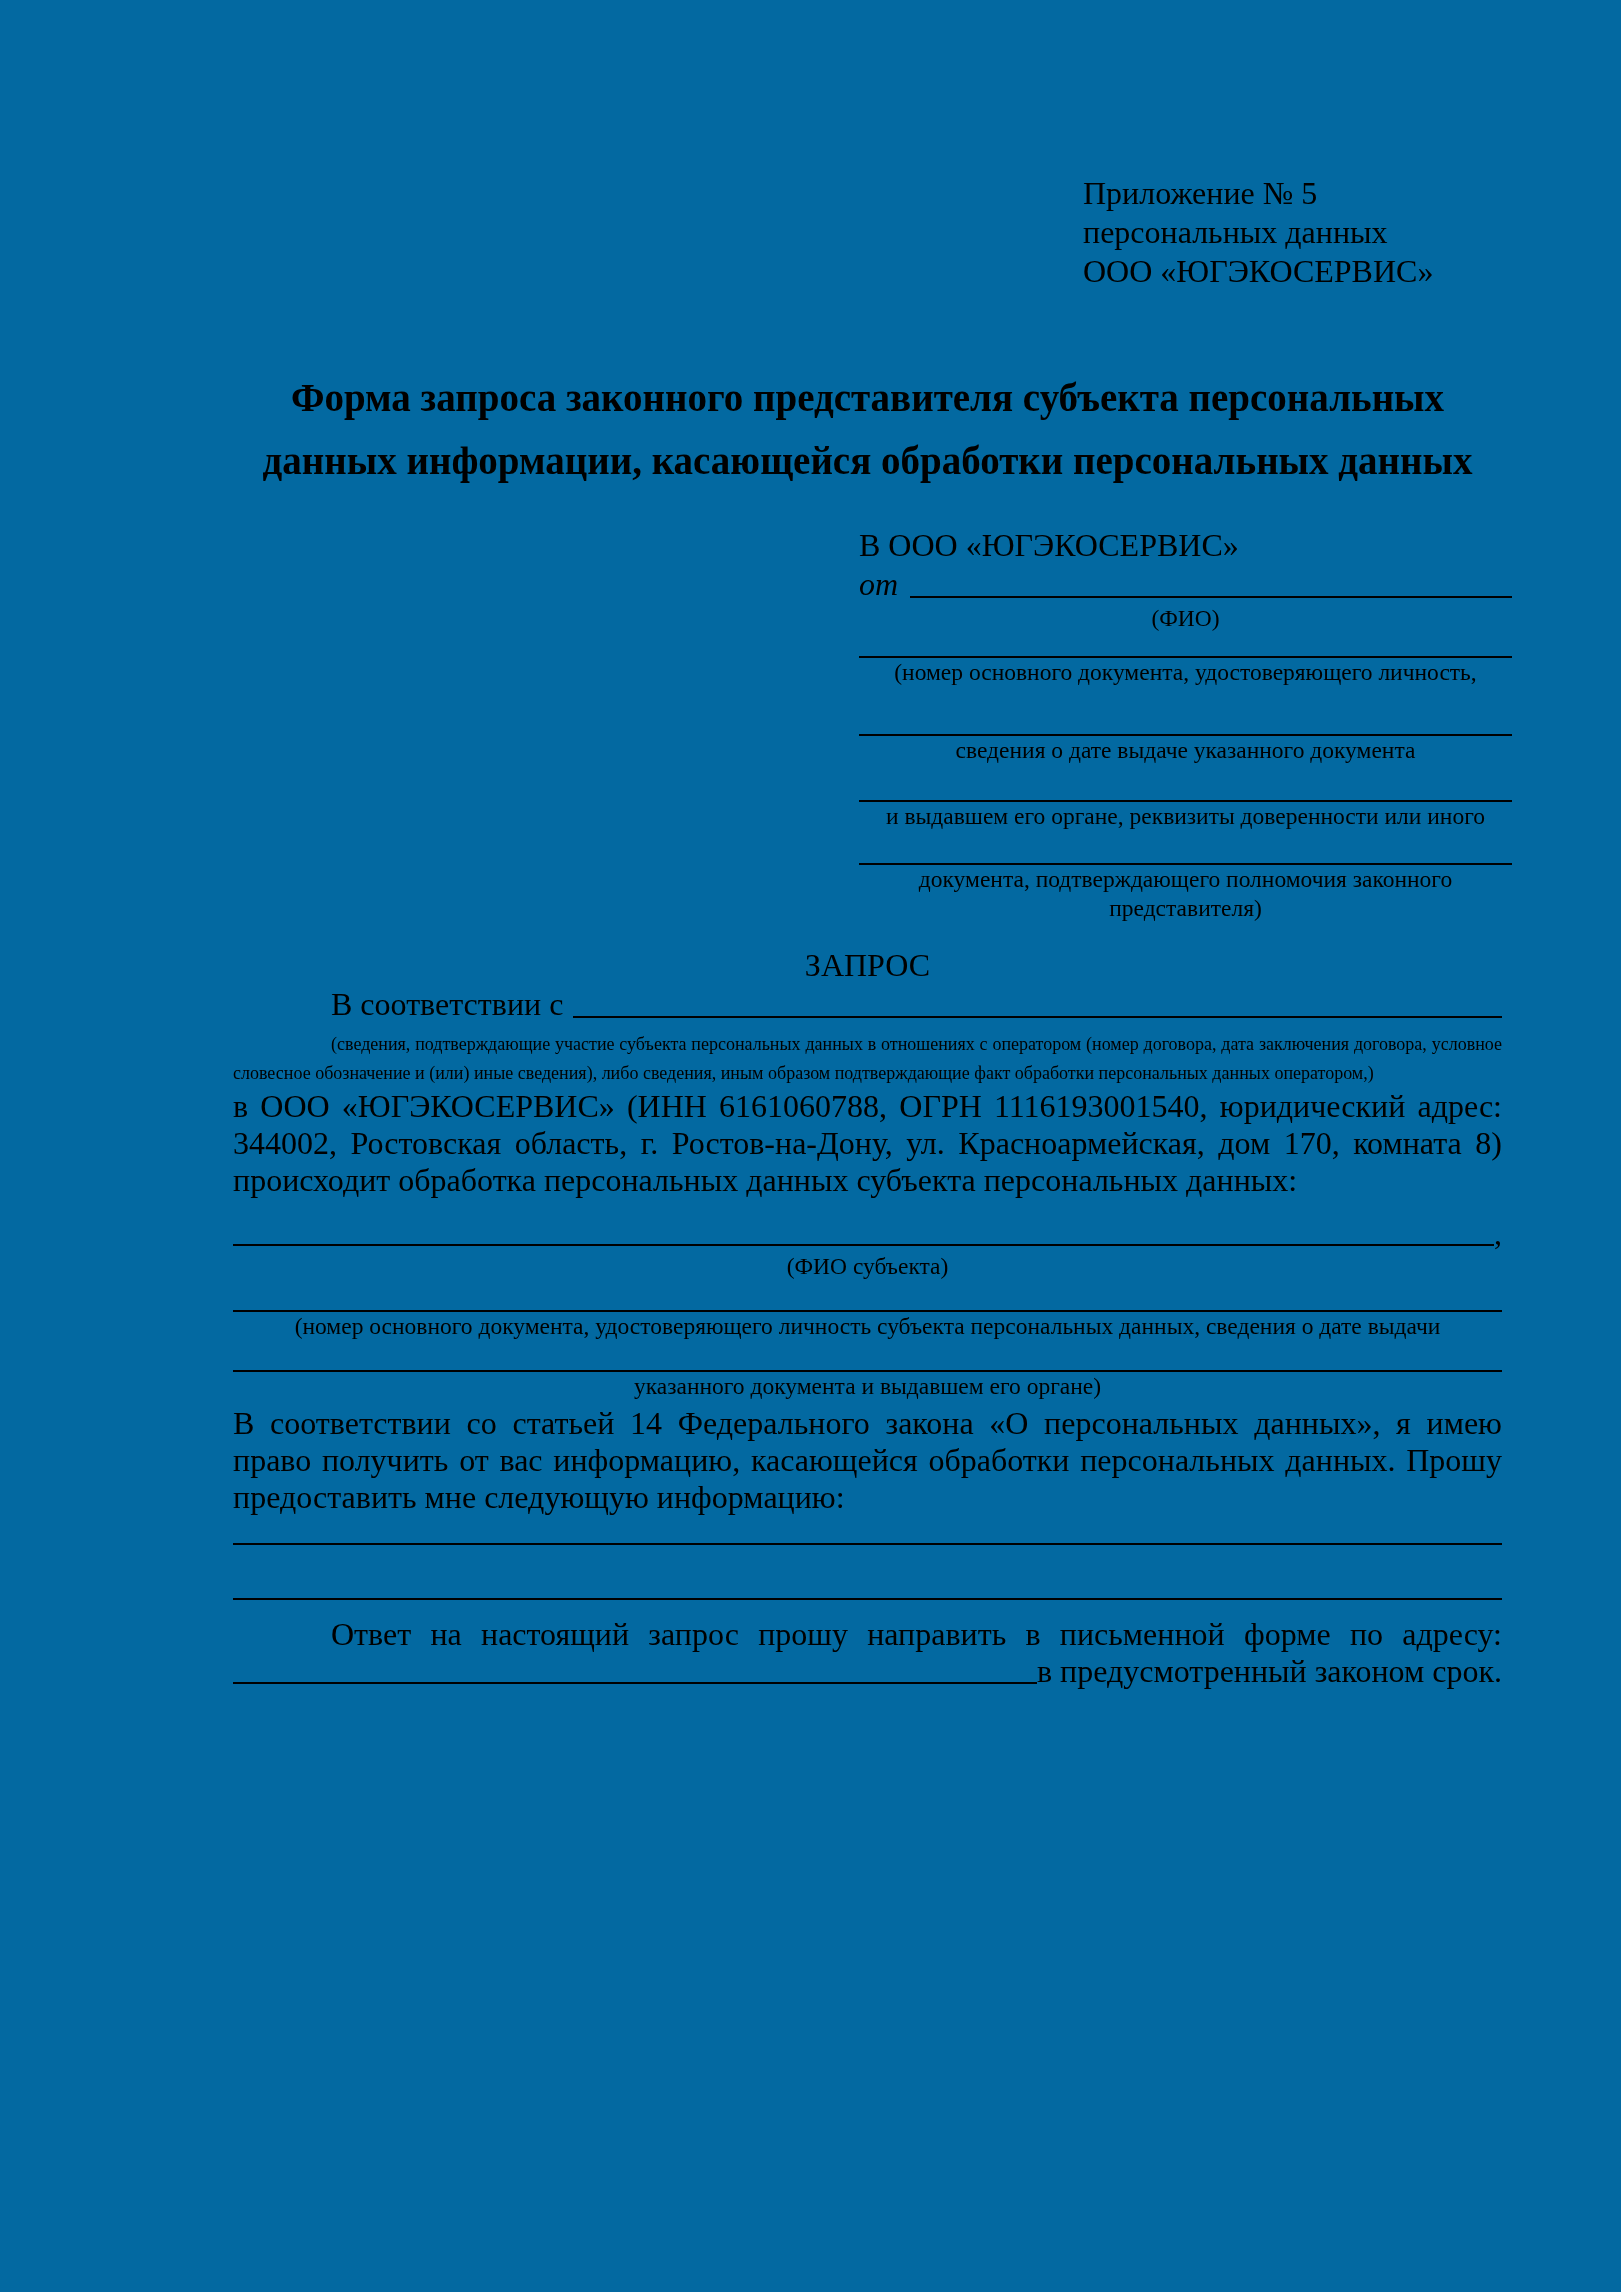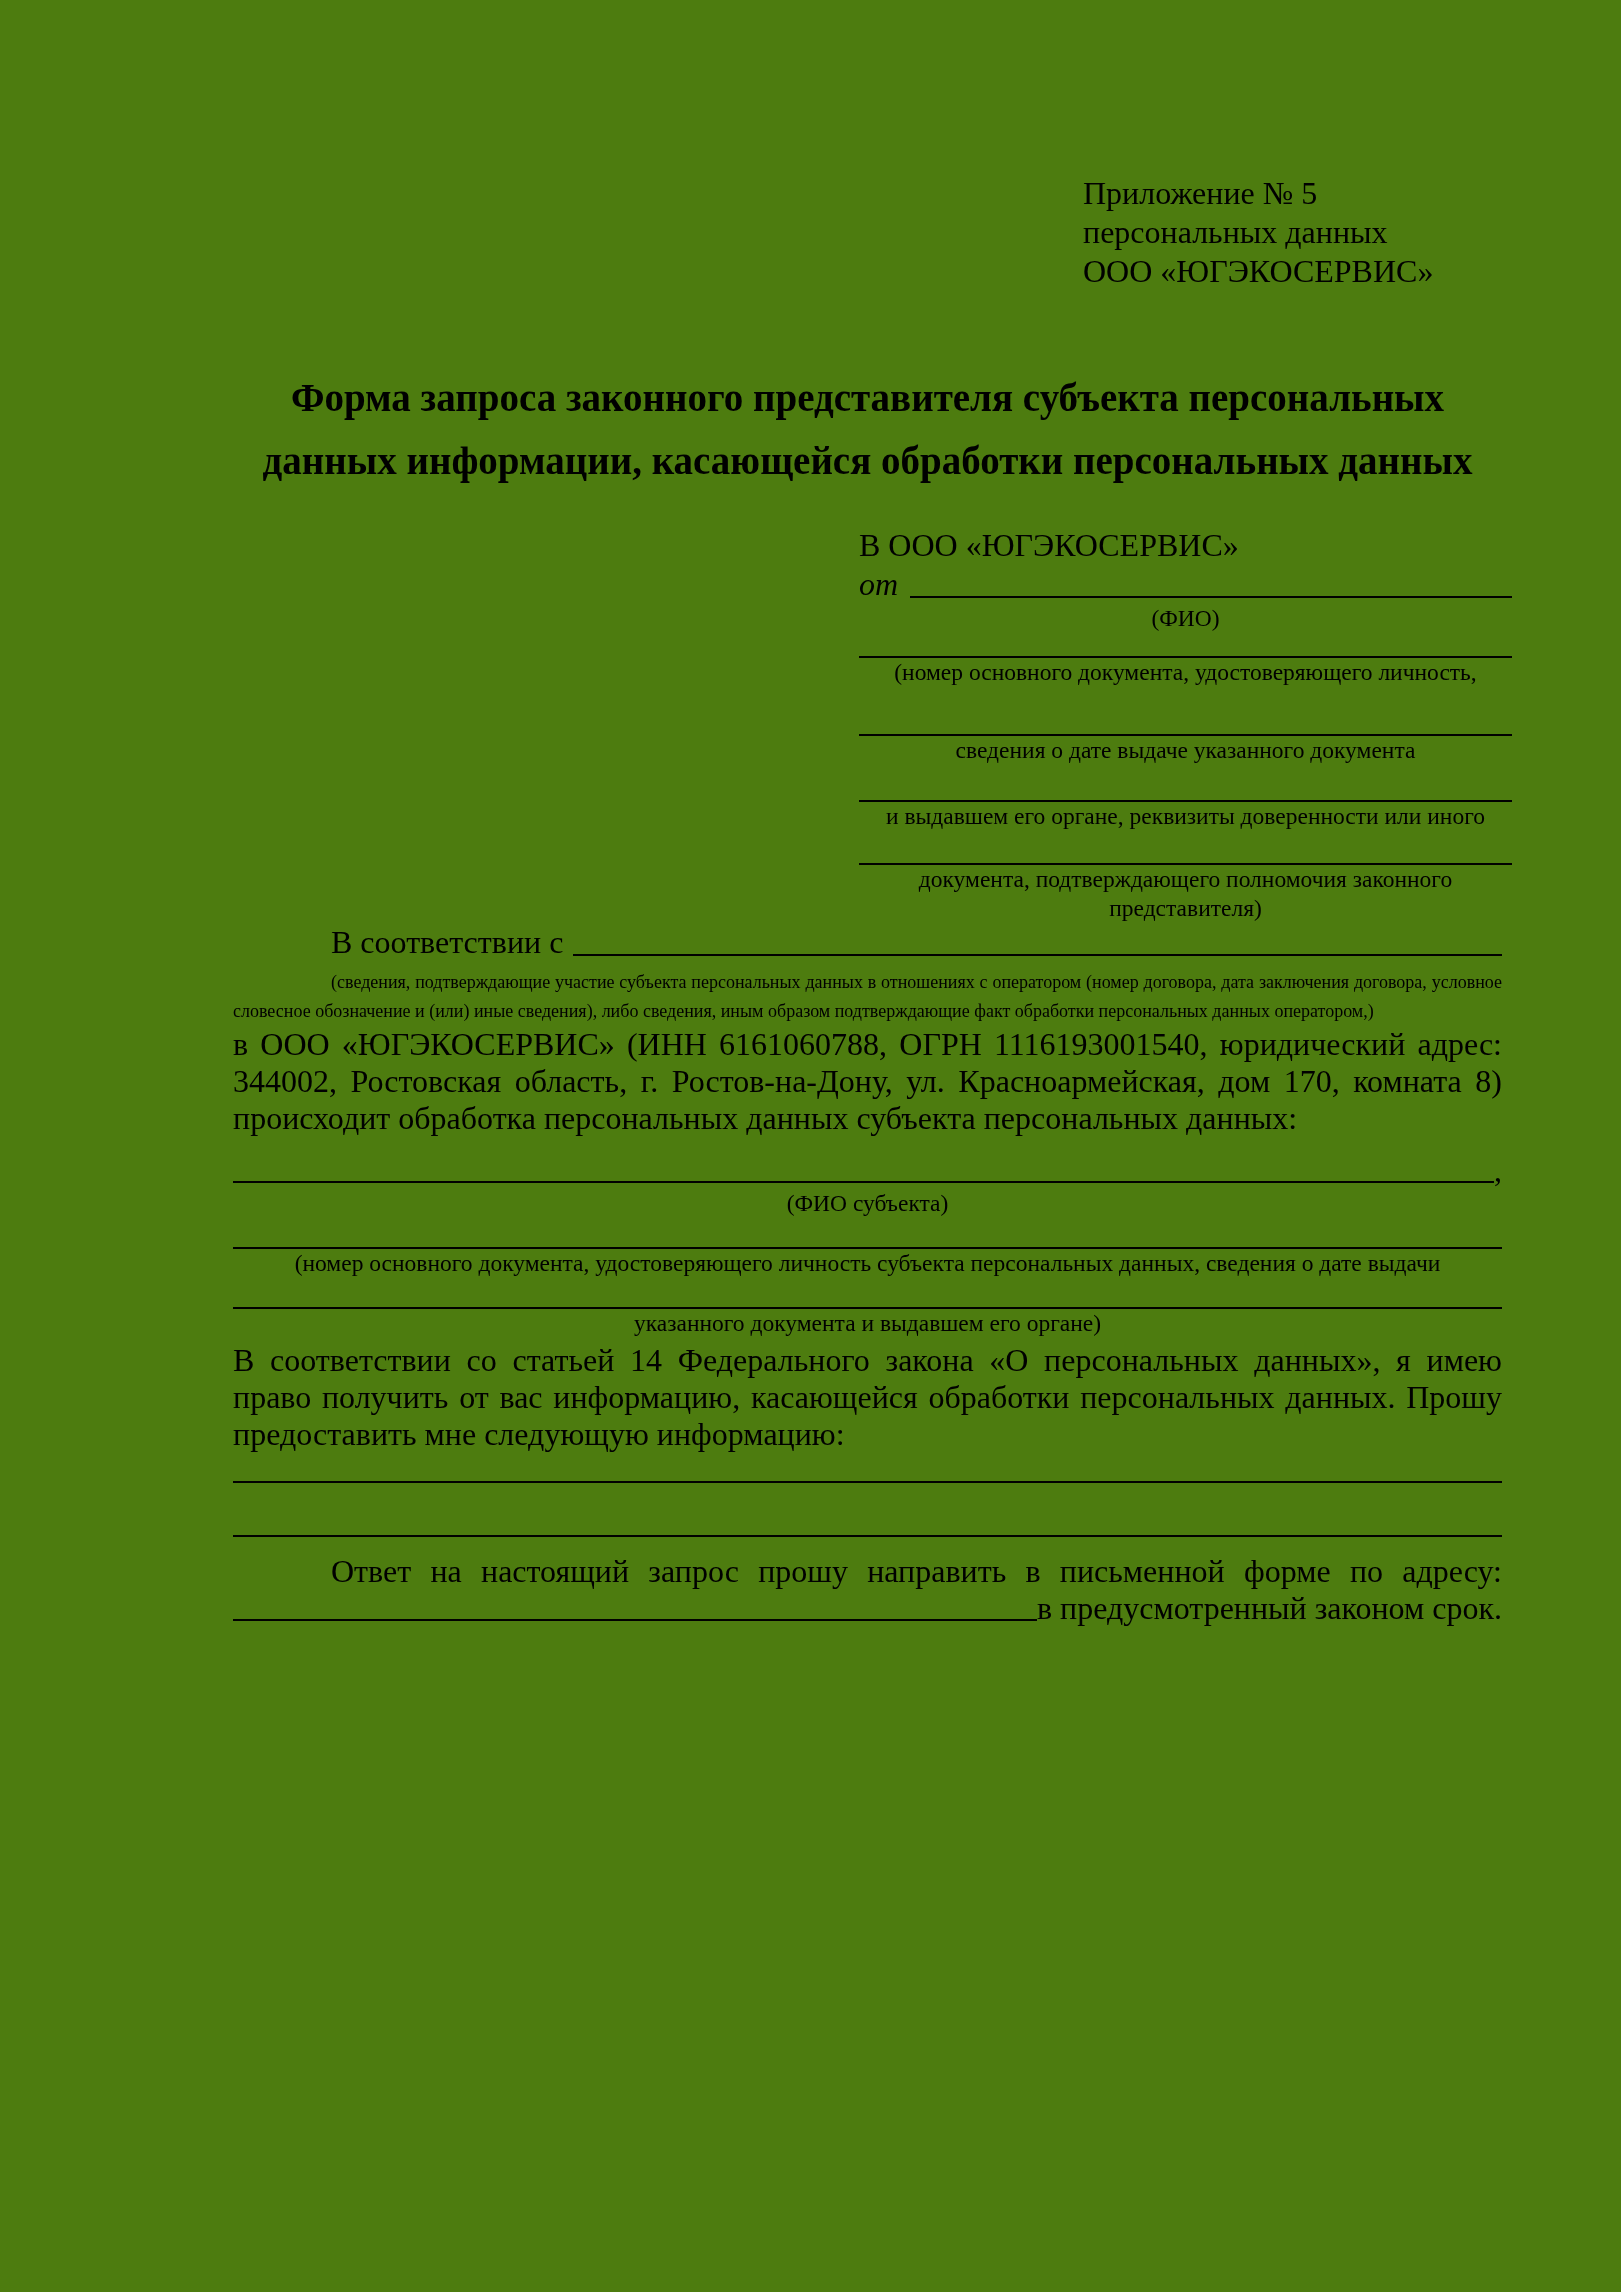--- a/index.html
+++ b/index.html
@@ -1,20 +1,20 @@
 <!DOCTYPE html>
 <html><head>
 <meta charset="utf-8">
 <style>
   html, body { margin: 0; padding: 0; background: #ffffff; }
   .page {
     position: relative;
     width: 1621px;
     height: 2293px;
-    background: #4d7c0f;
+    background: #0369a1;
     color: #000000;
     font-family: "Liberation Serif", "DejaVu Serif", serif;
     font-size: 32px;
     line-height: 37px;
     box-sizing: border-box;
     padding: 0 119px 0 233px;
     overflow: hidden;
   }
   
   .annex {
@@ -111,20 +111,21 @@
     <div class="rule" style="height:47px"></div>
     <div class="cap">сведения о дате выдаче указанного документа</div>
 
     <div class="rule" style="height:35px"></div>
     <div class="cap">и выдавшем его органе, реквизиты доверенности или иного</div>
 
     <div class="rule" style="height:32px"></div>
     <div class="cap">документа, подтверждающего полномочия законного представителя)</div>
   </div>
 
+  <div class="zapros">ЗАПРОС</div>
 
   <div class="intro">
     <span class="lbl">В соответствии с</span>
     <span class="fill"></span>
   </div>
   <div class="cap-left-par">(сведения, подтверждающие участие субъекта персональных данных в отношениях с оператором (номер договора, дата заключения договора, условное словесное обозначение и (или) иные сведения), либо сведения, иным образом подтверждающие факт обработки персональных данных оператором,)</div>
 
   <div class="body-par">в ООО «ЮГЭКОСЕРВИС» (ИНН 6161060788, ОГРН 1116193001540, юридический адрес: 344002, Ростовская область, г. Ростов-на-Дону, ул. Красноармейская, дом 170, комната 8) происходит обработка персональных данных субъекта персональных данных:</div>
 
   <div class="fio-row">

